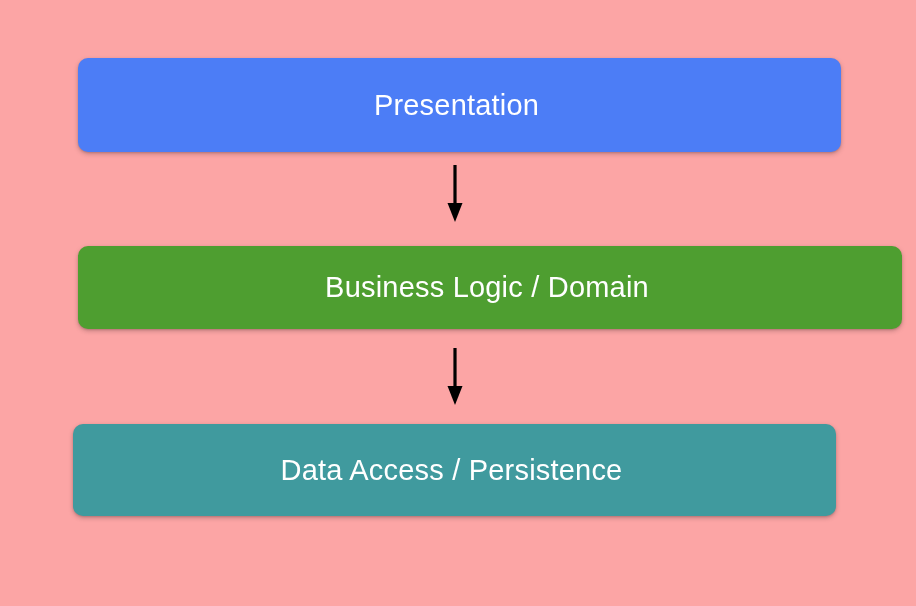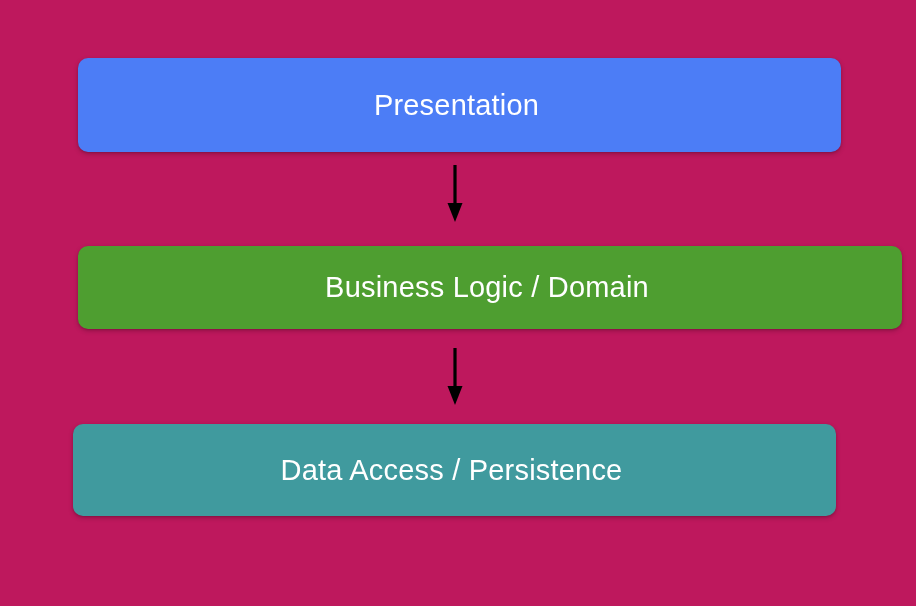--- a/index.html
+++ b/index.html
@@ -74,21 +74,21 @@
     left: 0;
     top: 0;
     width: 916px;
     height: 606px;
     pointer-events: none;
   }
 </style>
 </head>
 <body>
 
-<div id="canvas" style="background: #be185d;">
+<div id="canvas" style="background: #fca5a5;">
 
   <div class="node" id="node-presentation" style="background:#4c7df6;">
     <span class="node-label" style="color: rgb(255, 255, 255);">Presentation</span>
   </div>
 
   <svg class="edge" viewBox="0 0 916 606" xmlns="http://www.w3.org/2000/svg">
     <line x1="455" y1="165" x2="455" y2="206" stroke="#000000" stroke-width="3.2"></line>
     <polygon points="455,222 447.5,203 462.5,203" fill="#000000"></polygon>
   </svg>
 

